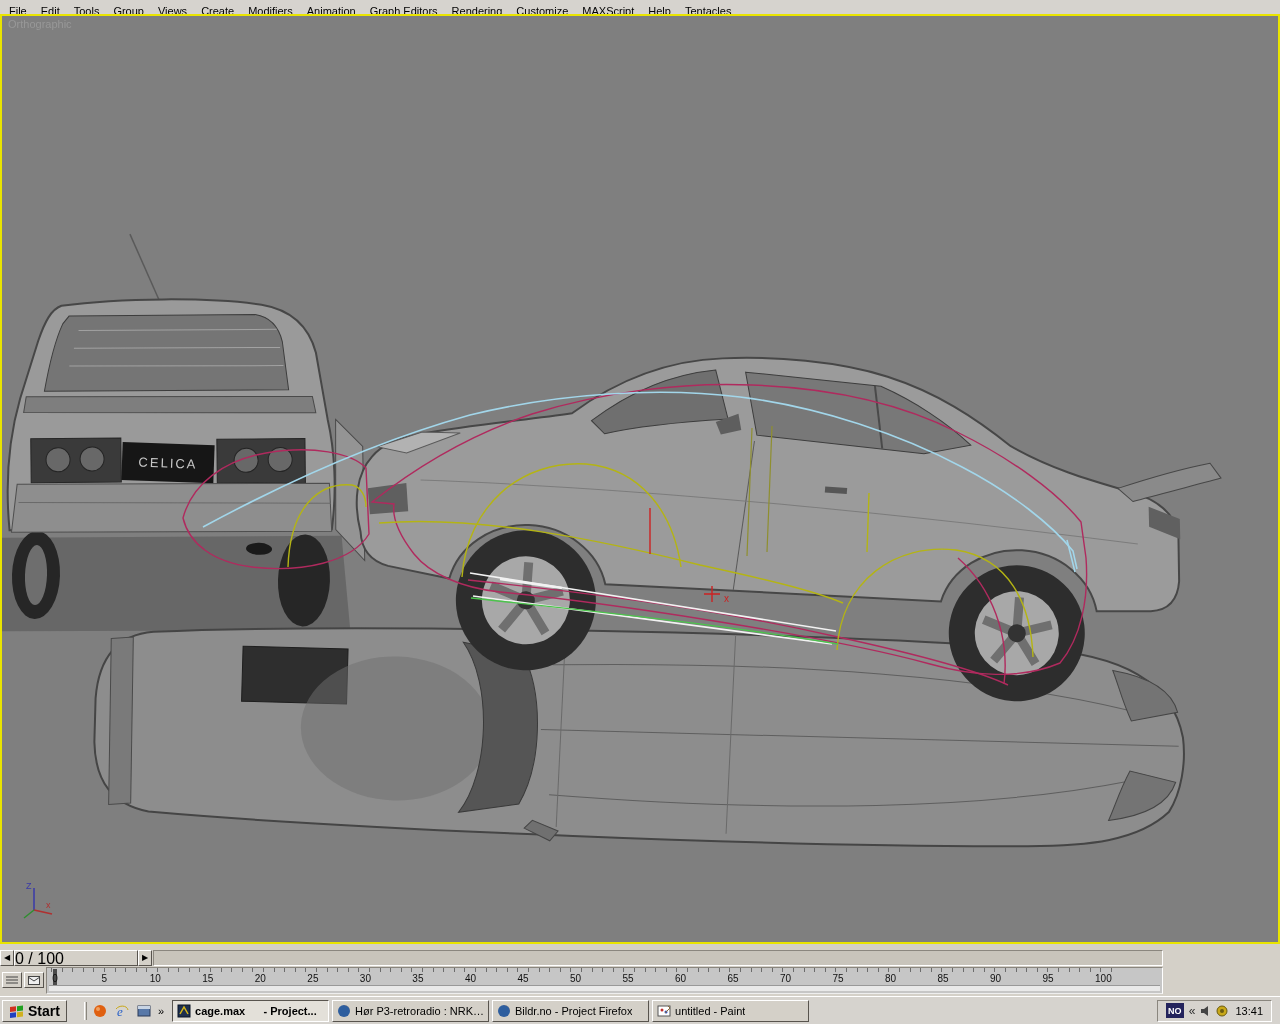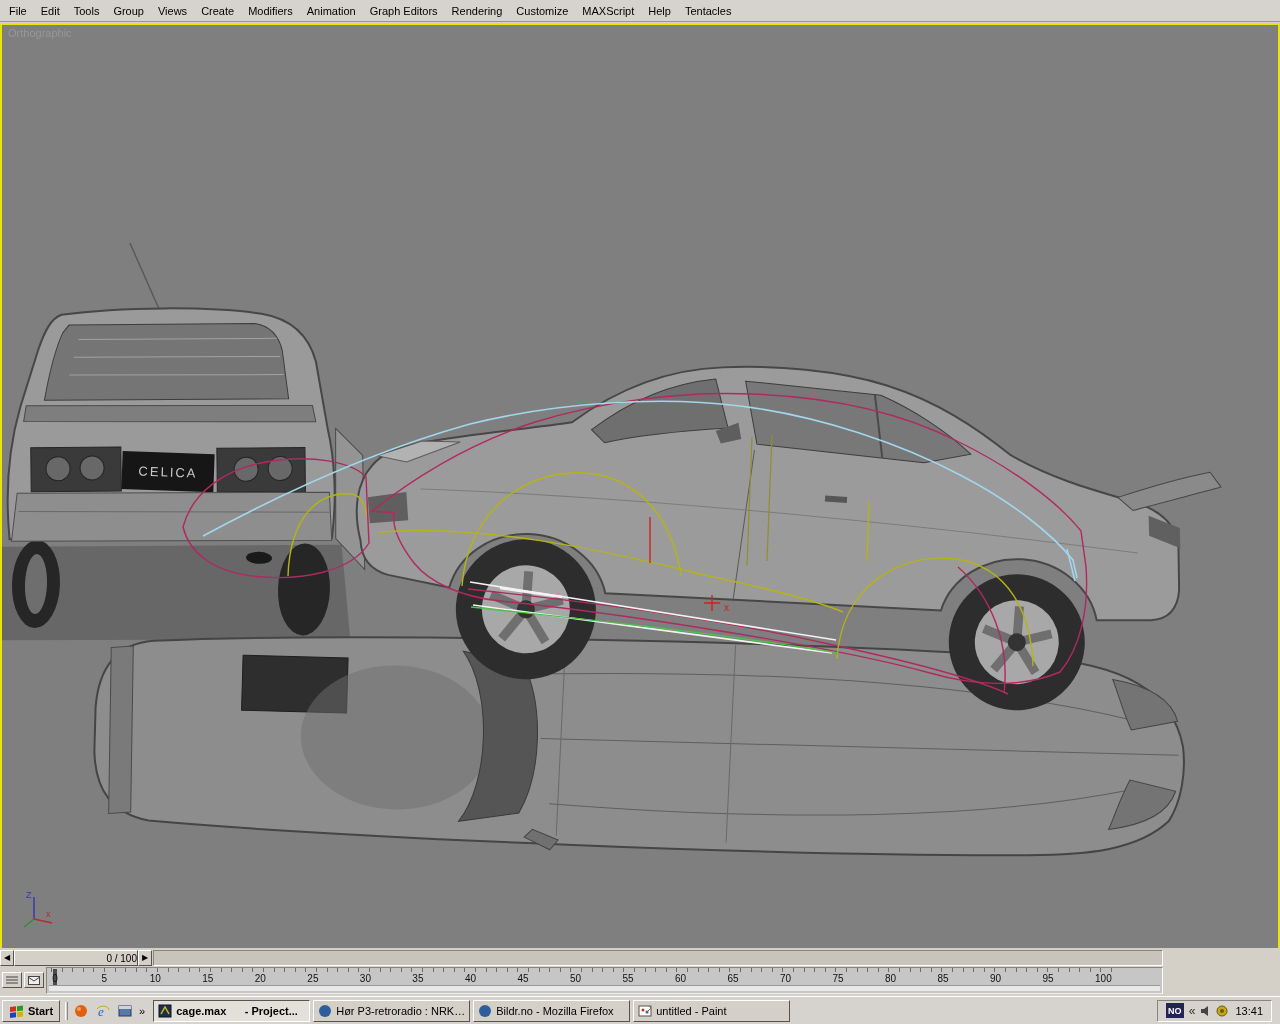--- a/index.html
+++ b/index.html
@@ -5,52 +5,52 @@
   *{margin:0;padding:0;box-sizing:border-box}
   html,body{width:1280px;height:1024px;overflow:hidden;background:#d4d0c8;
     font-family:"Liberation Sans",sans-serif;position:relative;font-size:11px;color:#000}
 
   
   .menubar{position:absolute;top:0;left:0;width:1280px;height:22px;background:#d6d3ce;
     display:flex;align-items:center;padding-left:2px;border-bottom:1px solid #9a968e}
   .menubar span{padding:1px 7px;cursor:default}
 
   
-  .viewport{position:absolute;top:23px;left:0;width:1280px;height:930px;
+  .viewport{position:absolute;top:14px;left:0;width:1280px;height:930px;
     background:#7f7f7f;border:2px solid #e9e400;overflow:hidden}
   .vp-label{position:absolute;left:6px;top:2px;color:#989898;z-index:5}
   .vp-svg{position:absolute;left:0;top:0;width:1276px;height:926px}
 
   
   .bottomui{position:absolute;top:948px;left:0;width:1280px;height:48px;background:#d4d0c8}
   .ts-row{position:absolute;top:2px;left:0;width:1163px;height:16px;display:flex}
   .btn{background:#d4d0c8;border:1px solid;border-color:#fff #58544e #58544e #fff;cursor:default}
   .ts-arrow{width:14px;font-size:8px;line-height:12px;text-align:center}
-  .ts-frame{width:124px;text-align:right;font-size:10px;line-height:13px}
+  .ts-frame{width:124px;text-align:left;font-size:16px;line-height:13px}
   .ts-track{flex:1;background:#c8c4bb;border:1px solid;border-color:#8a867e #fff #fff #8a867e;margin-left:1px}
   .ruler{position:absolute;top:19px;left:46px;width:1117px;height:27px;background:#c6c6c6;
     border:1px solid;border-color:#8a867e #fff #eee #8a867e}
   .ruler-ticks{position:absolute;left:4px;top:0;width:1061px;height:4px;
     background:repeating-linear-gradient(90deg,#6c6c6c 0 1px,transparent 1px 10.6px)}
   .ruler-labels{position:absolute;left:4px;top:1px;width:1061px;display:flex;justify-content:space-between}
   .ruler-labels .tick{font-size:10px;color:#111;text-align:center;min-width:8px;padding-top:4px}
   .ruler-lane{position:absolute;left:2px;bottom:2px;width:1111px;height:6px;background:#e9e9e9;
     border-top:1px solid #999}
   .frame-marker{position:absolute;left:6px;top:1px;width:4px;height:18px;background:#4a4a4a}
   .mini-btns{position:absolute;left:2px;top:24px;display:flex;gap:2px}
   .mini-btns .btn{width:20px;height:16px;display:flex;align-items:center;justify-content:center}
   .cancel-panel{position:absolute;right:0;top:0;width:115px;height:48px;background:#d4d0c8;
     border-left:2px groove #fff;display:flex;align-items:center;justify-content:center}
   .cancel-btn{font-size:11px;padding:3px 4px}
 
   
   .taskbar{position:absolute;top:996px;left:0;width:1280px;height:28px;background:#d6d3ce;
     border-top:1px solid #fff;display:flex;align-items:center}
-  .start-btn{height:22px;margin:0 2px 0 2px;display:flex;align-items:center;gap:3px;
-    padding:0 6px;font-weight:bold;font-size:11px}
+  .start-btn{height:22px;margin:0 14px 0 2px;display:flex;align-items:center;gap:3px;
+    padding:0 6px;font-weight:bold;font-size:14px}
   .ql-handle{width:3px;height:18px;margin:0 3px;border-left:1px solid #fff;border-right:1px solid #8a867e}
   .ql{display:flex;align-items:center;gap:2px}
   .ql .qli{width:20px;height:20px;display:flex;align-items:center;justify-content:center;cursor:default}
   .ql .more{font-size:11px;padding:0 2px}
   .tasks{display:flex;gap:3px;margin-left:6px}
   .task{width:157px;height:22px;display:flex;align-items:center;gap:4px;padding:0 4px;
     font-size:11px;overflow:hidden}
   .task.pressed{border-color:#58544e #fff #fff #58544e;background:#e3e0d9;font-weight:bold}
   .tlabel{white-space:pre;overflow:hidden;text-overflow:ellipsis;font-weight:normal}
   .task.pressed .tlabel{font-weight:bold}
@@ -299,21 +299,21 @@
         <circle cx="7" cy="7" r="6" fill="#2e5e9e"></circle>
         <path d="M13,7 A6,6 0 0,0 6,1 C10,0.5 13,3.5 13,7 Z" fill="#e07818"></path>
       </svg>
       <span class="tlabel">Hør P3-retroradio : NRK ...</span>
     </button>
     <button class="btn task">
       <svg class="ticon" width="14" height="14">
         <circle cx="7" cy="7" r="6" fill="#2e5e9e"></circle>
         <path d="M13,7 A6,6 0 0,0 6,1 C10,0.5 13,3.5 13,7 Z" fill="#e07818"></path>
       </svg>
-      <span class="tlabel">Bildr.no - Mozilla Firefox</span>
+      <span class="tlabel">Bildr.no - Project Firefox</span>
     </button>
     <button class="btn task">
       <svg class="ticon" width="14" height="14">
         <rect x="1" y="2" width="12" height="10" fill="#fff" stroke="#555"></rect>
         <circle cx="5" cy="6" r="1.5" fill="#c03030"></circle>
         <circle cx="9" cy="8" r="1.5" fill="#3050c0"></circle>
         <path d="M11,2 L13,4 L8,9" stroke="#8a6a3a" fill="none"></path>
       </svg>
       <span class="tlabel">untitled - Paint</span>
     </button>

